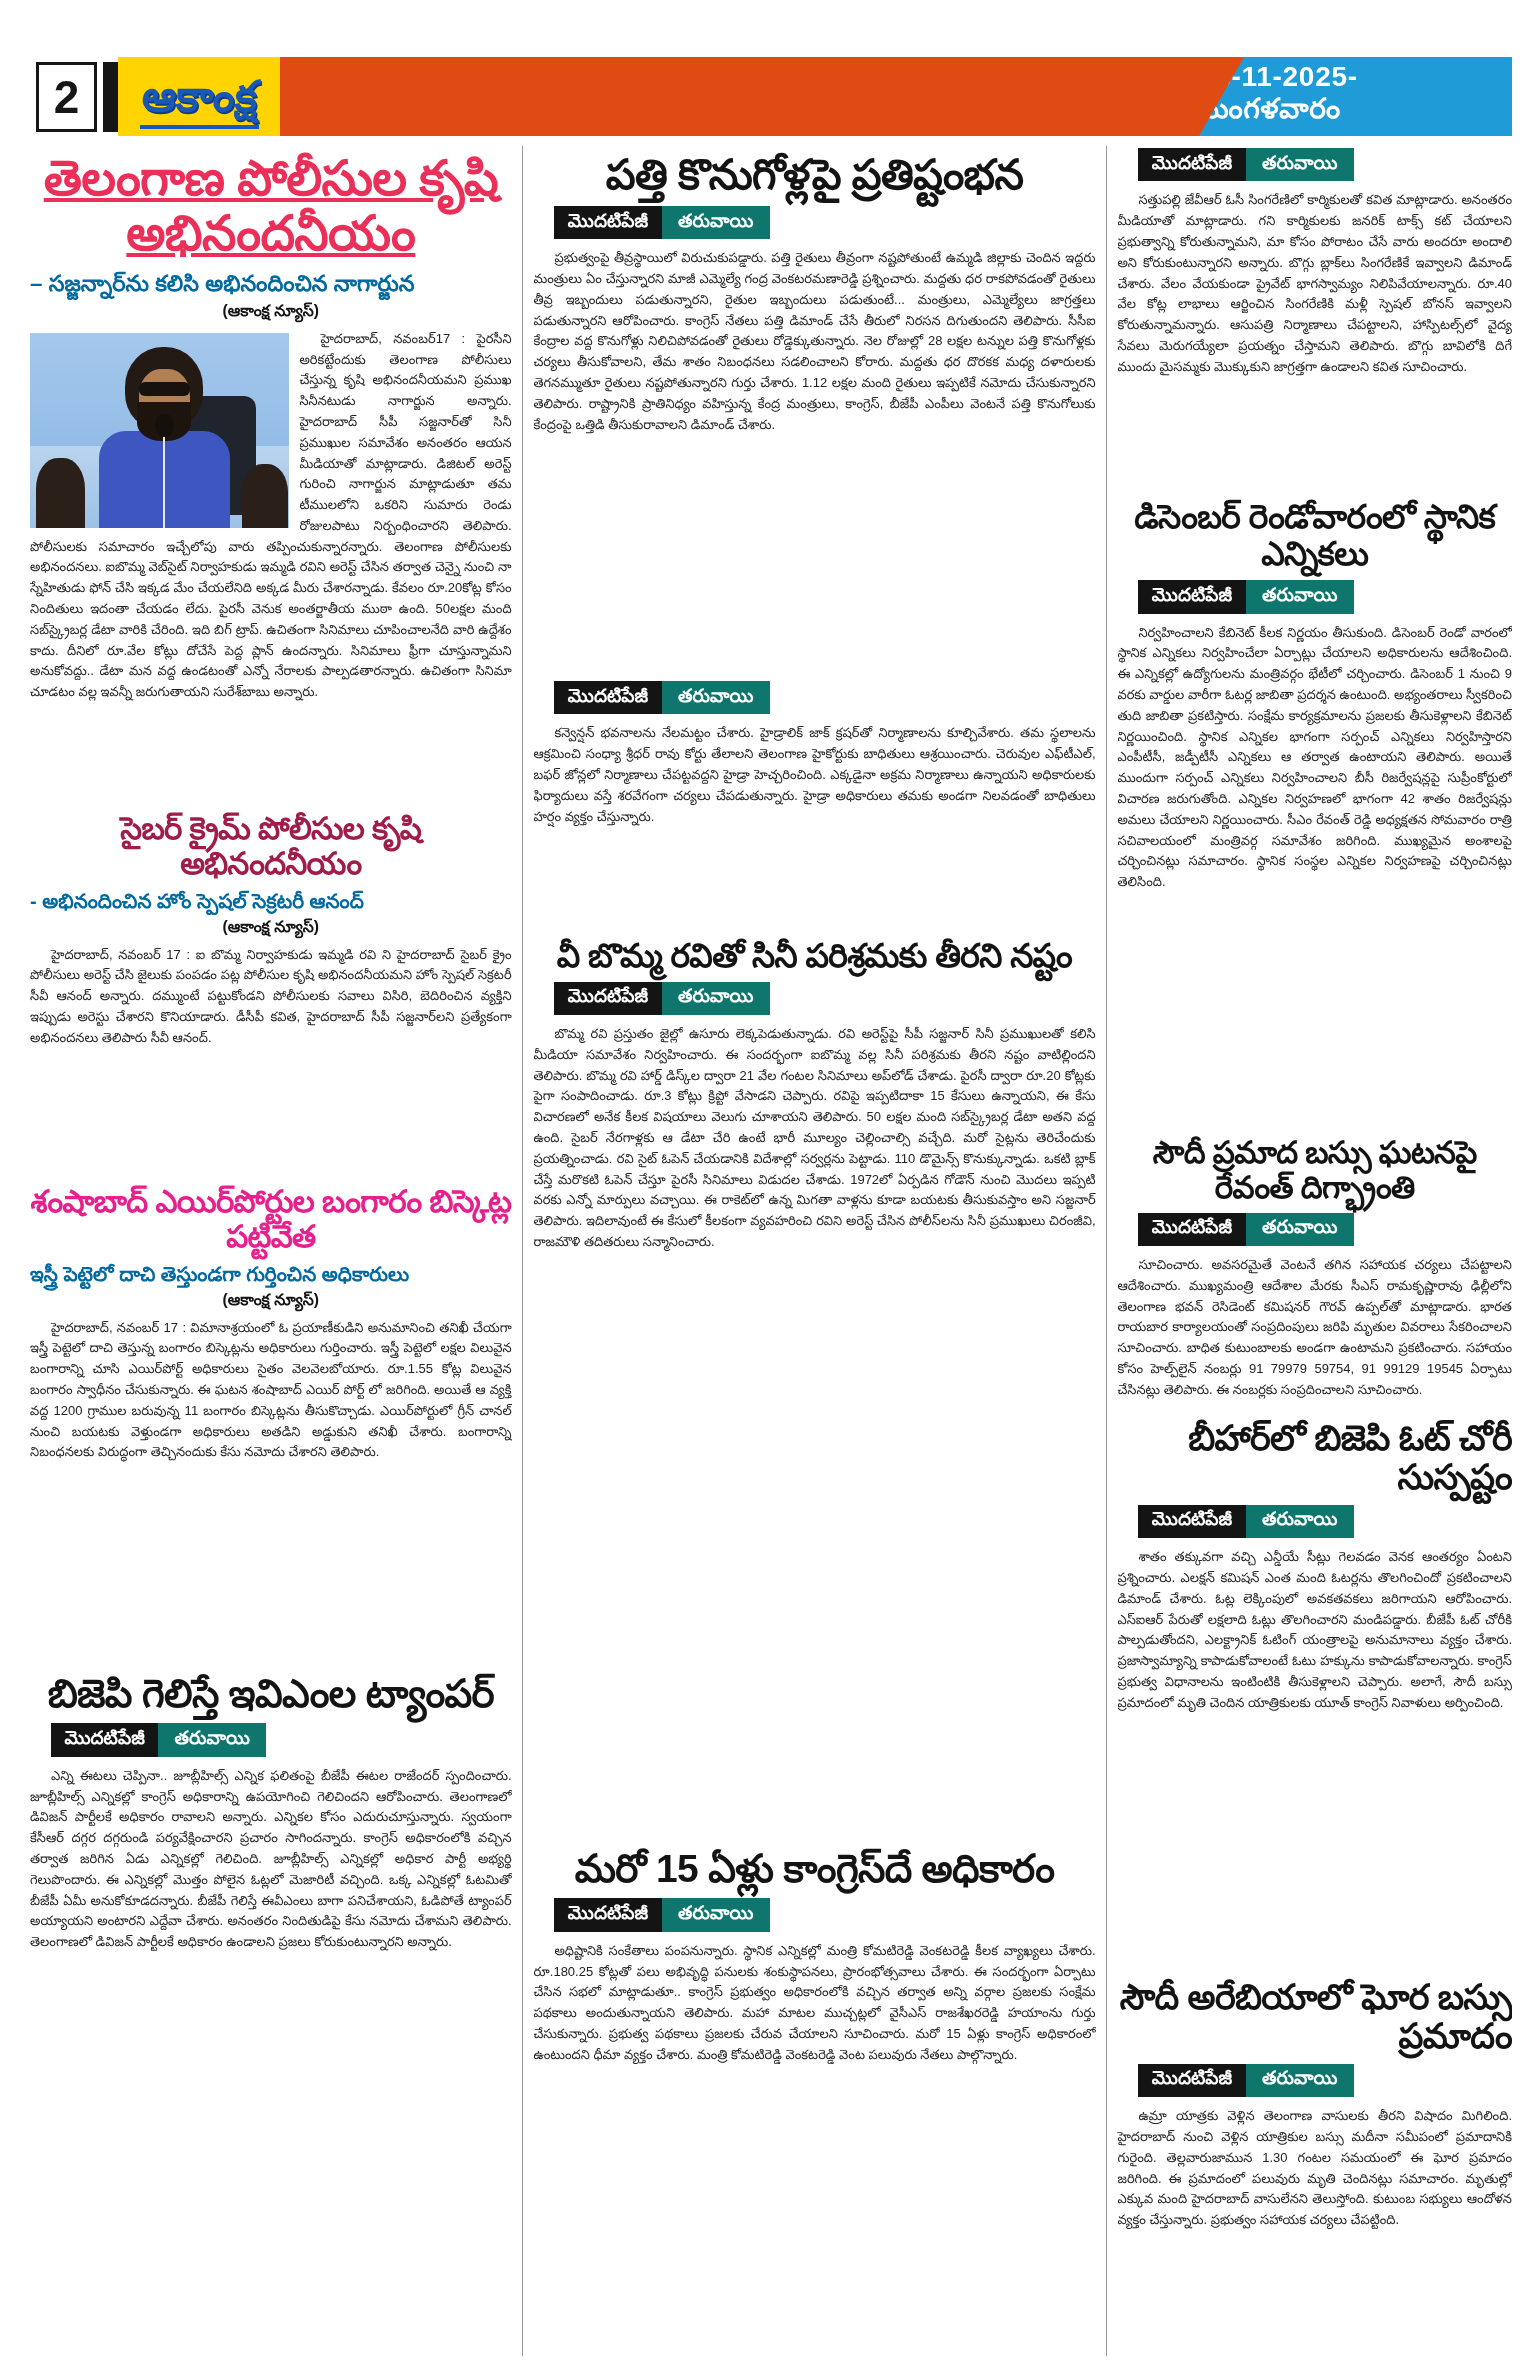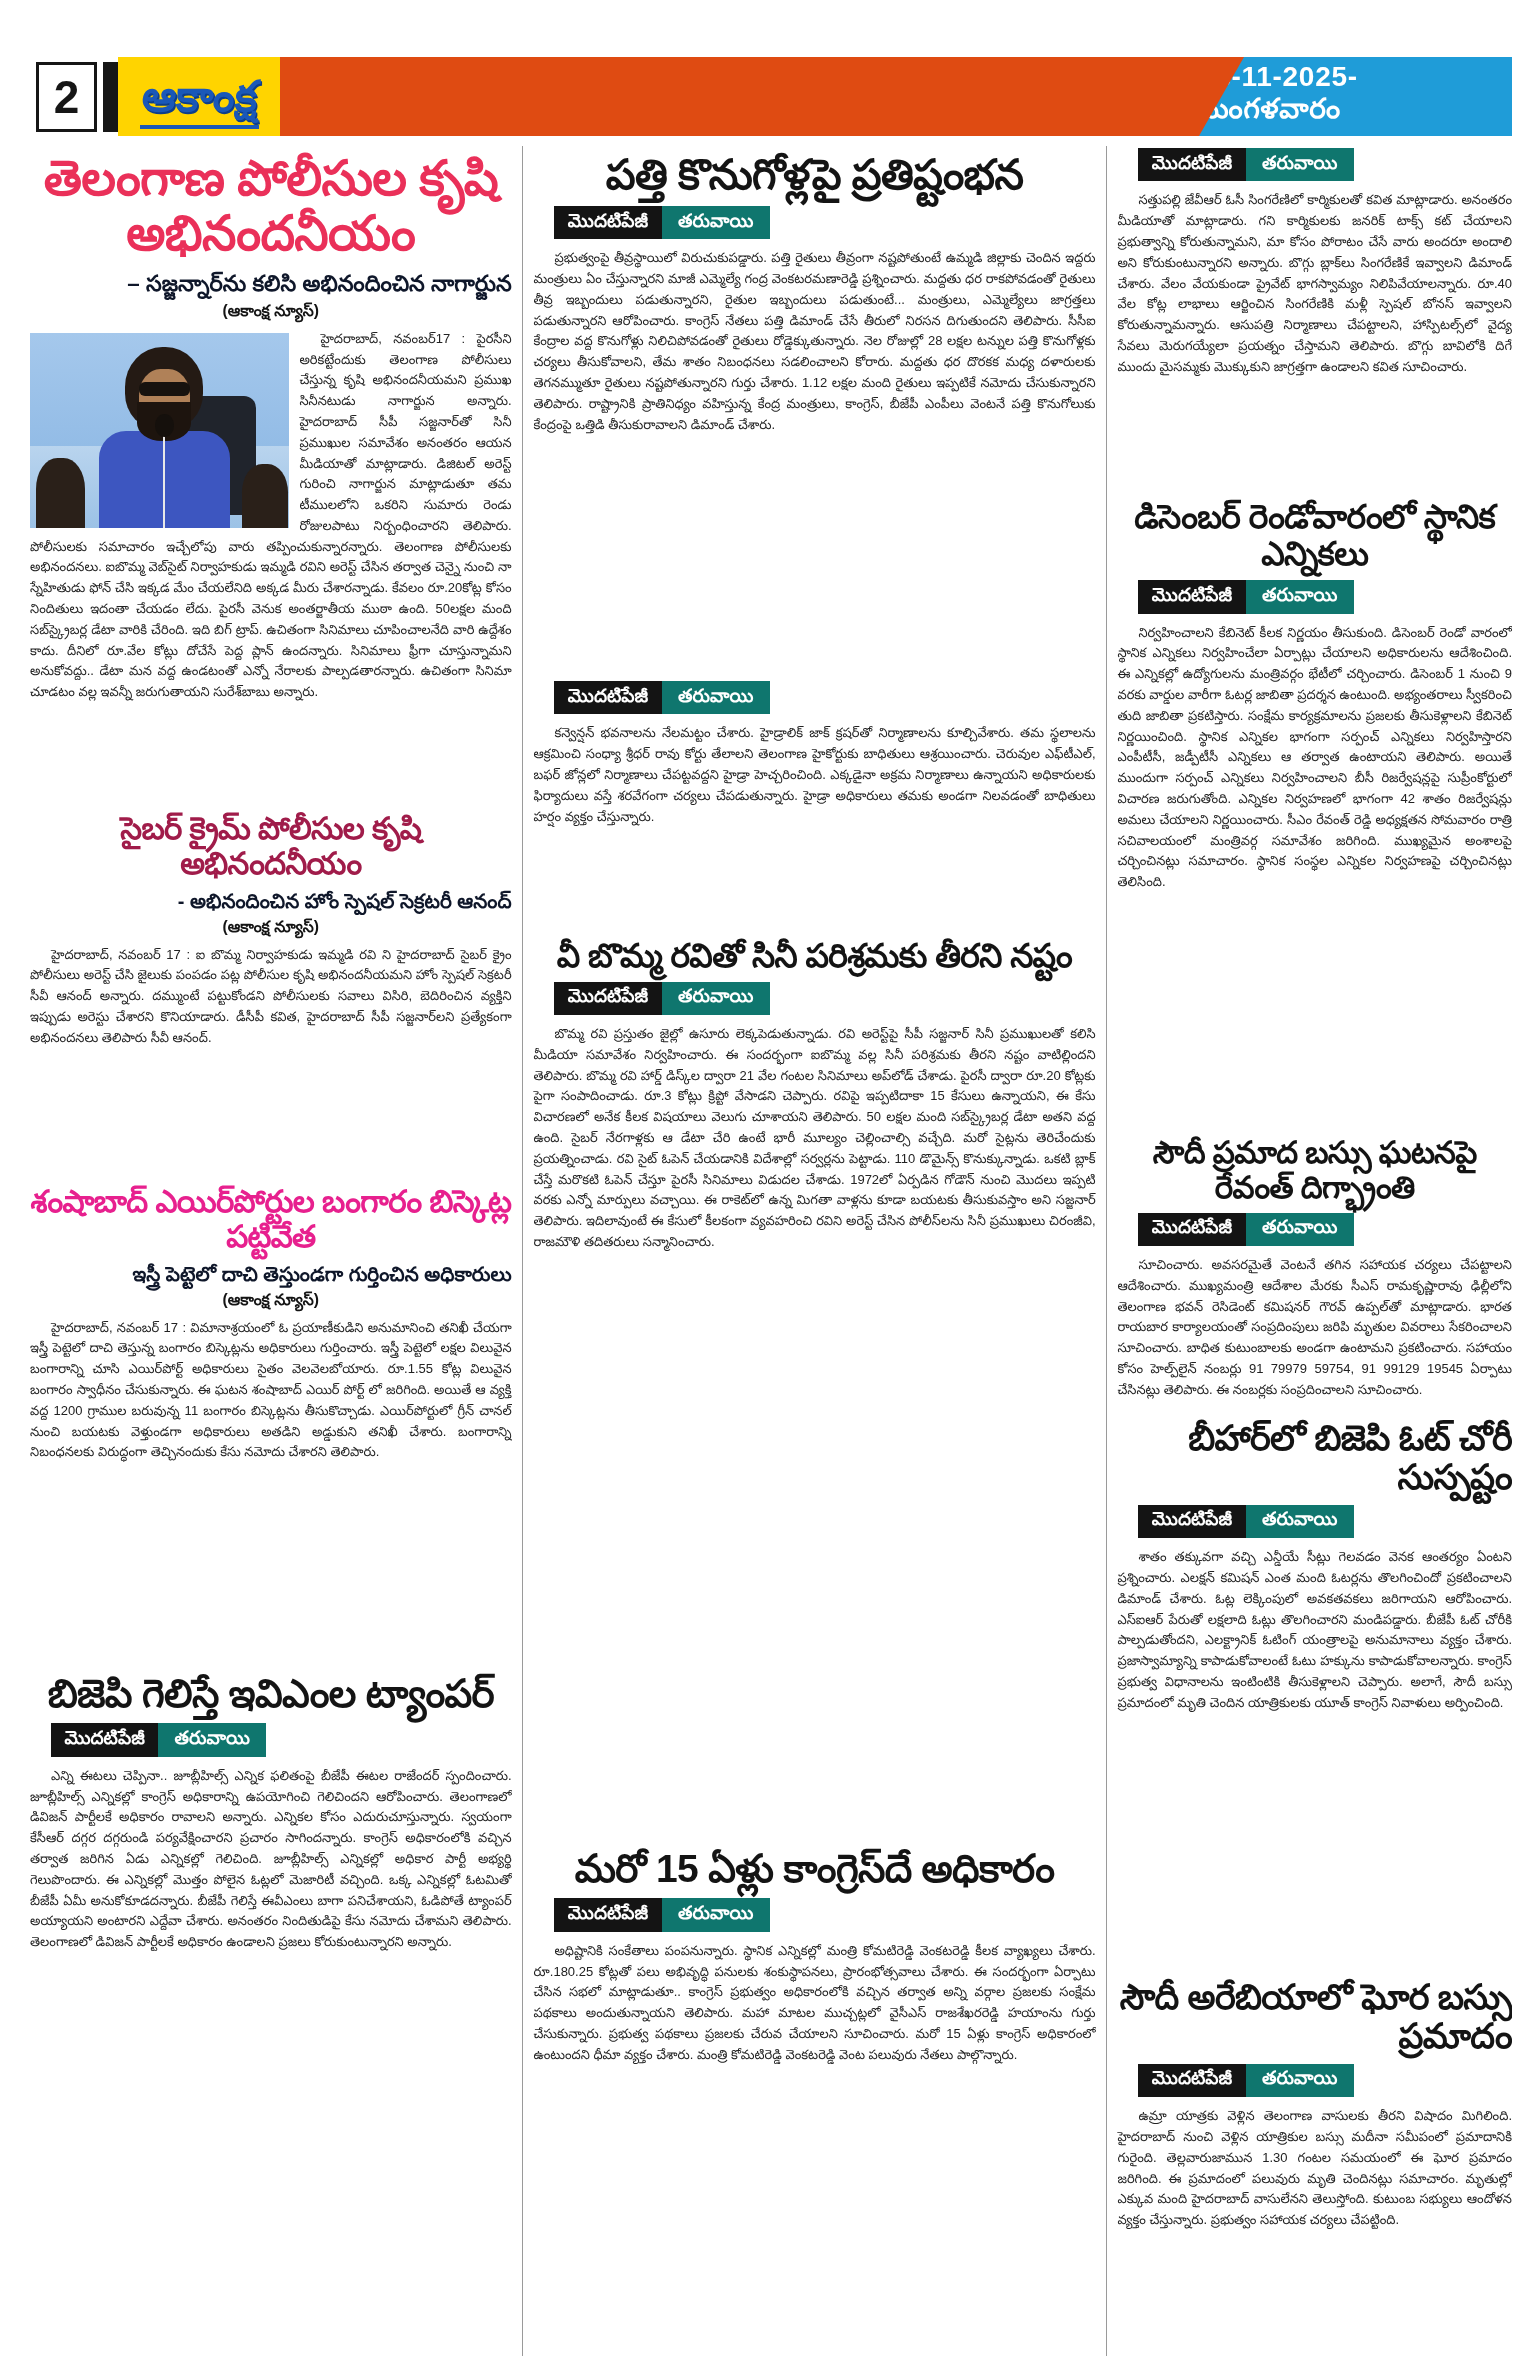--- a/index.html
+++ b/index.html
@@ -34,27 +34,27 @@
   .date-text{color:#ffffff;font-size:28px;font-weight:bold;letter-spacing:0.7px;}
   
   #columns{position:absolute;top:146px;left:30px;right:29px;bottom:21px;display:flex;}
   .col{box-sizing:border-box;display:flex;flex-direction:column;}
   #col-left{width:492px;padding-right:10.4px;}
   #col-middle{width:585px;border-left:0.7px solid #9a9a9a;border-right:0.7px solid #9a9a9a;padding:0 10.4px;}
   #col-right{flex:1;padding-left:10.4px;}
   
   .story{box-sizing:border-box;overflow:hidden;}
   .hl{margin:4.5px 0 7.5px 0;text-align:center;font-weight:bold;line-height:1.14;letter-spacing:-0.7px;}
-  .hl-red{color:#ea3059;font-size:49px;}
+  .hl-red{color:#ea3059;font-size:49px;text-decoration:underline;}
   .hl-maroon{color:#a01c4a;font-size:31px;}
   .hl-magenta{color:#e7208e;font-size:31px;}
   .hl-black{color:#141414;}
   .sz56{font-size:42px;} .sz52{font-size:39px;} .sz48{font-size:35px;text-align:right;}
   .sz44{font-size:33px;} .sz42{font-size:31px;}
-  .subhead{margin:1.5px 0 4.5px 0;text-align:right;font-weight:bold;color:#0f172a;font-size:22.4px;line-height:1.25;}
+  .subhead{margin:1.5px 0 4.5px 0;text-align:left;font-weight:bold;color:#0369a1;font-size:22.4px;line-height:1.25;}
   .subhead.small{font-size:20px;}
   .agency{text-align:center;font-weight:bold;font-size:15.7px;margin:1.5px 0 4.5px 0;color:#141414;}
   .tagrow{display:flex;margin:2px 0 9px 0;padding-left:21px;}
   .tag-black{background:#141414;color:#ffffff;font-weight:bold;font-size:18.6px;padding:3.7px 13.4px;}
   .tag-red{background:#0f766e;color:#ffffff;font-weight:bold;font-size:18.6px;padding:3.7px 16.4px;}
   .body-text{
     font-size:13px;line-height:1.6;text-align:justify;margin:0;color:#222222;
     text-indent:21px;word-break:break-word;
   }
   

